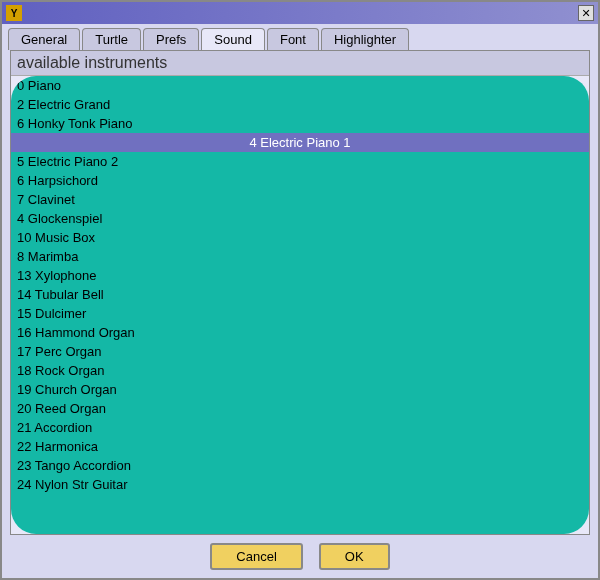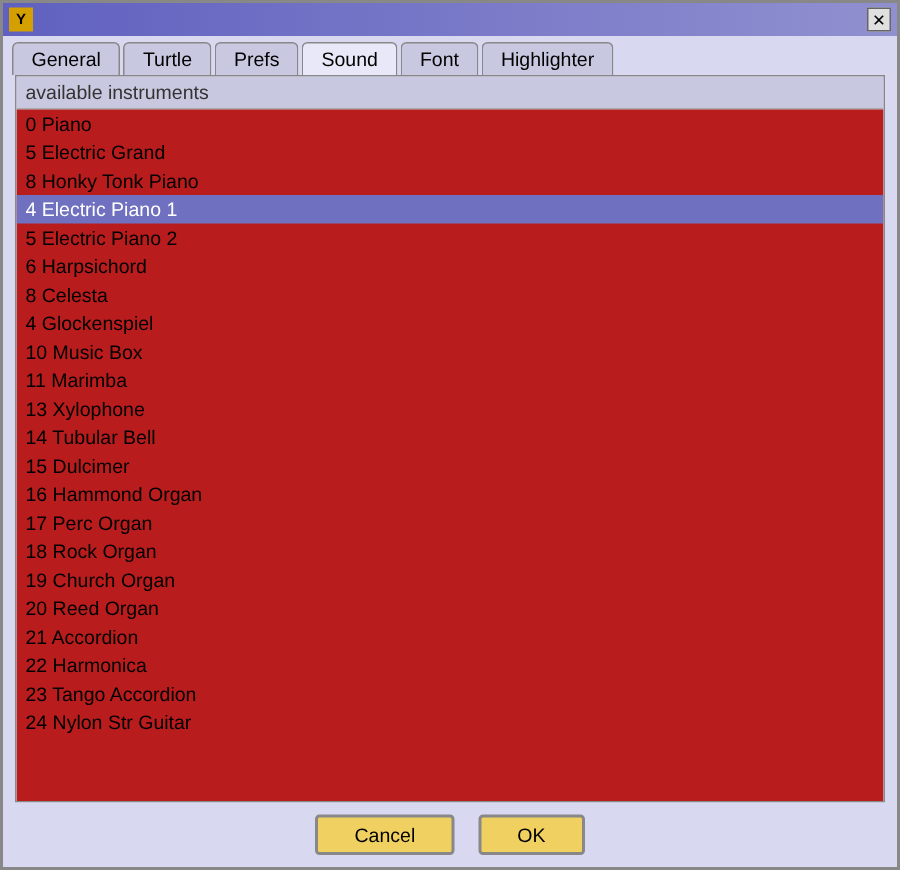--- a/index.html
+++ b/index.html
@@ -80,40 +80,42 @@
       margin: 0 8px 0 8px;
       background: #e8e8f8;
       border: 1px solid #888;
       display: flex;
       flex-direction: column;
       overflow: hidden;
     }
     .list-header {
       background: #c8c8e0;
       padding: 3px 6px;
-      font-size: 13px;
+      font-size: 16px;
       color: #333;
       border-bottom: 1px solid #aaa;
       flex-shrink: 0;
     }
     .list-container {
       flex: 1;
       overflow-y: scroll;
-      background: #b91c1c;
+      background: #14b8a6;
+      border-radius: 25px;
     }
     .list-item {
       padding: 2px 6px;
       cursor: pointer;
       color: #000;
       font-size: 13px;
       white-space: nowrap;
     }
     .list-item.selected {
       background: #7070c0;
       color: #ffffff;
+      text-align: center;
     }
     .button-row {
       display: flex;
       justify-content: center;
       align-items: center;
       gap: 16px;
       padding: 8px 0;
       background: #d8d8f0;
       flex-shrink: 0;
     }
@@ -155,29 +157,29 @@
       <div class="tab active">Sound</div>
       <div class="tab">Font</div>
       <div class="tab">Highlighter</div>
     </div>
 
   <div class="content-area">
     <div class="list-header">available instruments</div>
     <div class="list-container">
 
     <div class="list-item">0 Piano</div>
-        <div class="list-item">5 Electric Grand</div>
-        <div class="list-item">8 Honky Tonk Piano</div>
+        <div class="list-item">2 Electric Grand</div>
+        <div class="list-item">6 Honky Tonk Piano</div>
         <div class="list-item selected">4 Electric Piano 1</div>
         <div class="list-item">5 Electric Piano 2</div>
         <div class="list-item">6 Harpsichord</div>
-        <div class="list-item">8 Celesta</div>
+        <div class="list-item">7 Clavinet</div>
         <div class="list-item">4 Glockenspiel</div>
         <div class="list-item">10 Music Box</div>
-        <div class="list-item">11 Marimba</div>
+        <div class="list-item">8 Marimba</div>
         <div class="list-item">13 Xylophone</div>
         <div class="list-item">14 Tubular Bell</div>
         <div class="list-item">15 Dulcimer</div>
         <div class="list-item">16 Hammond Organ</div>
         <div class="list-item">17 Perc Organ</div>
         <div class="list-item">18 Rock Organ</div>
         <div class="list-item">19 Church Organ</div>
         <div class="list-item">20 Reed Organ</div>
         <div class="list-item">21 Accordion</div>
         <div class="list-item">22 Harmonica</div>

